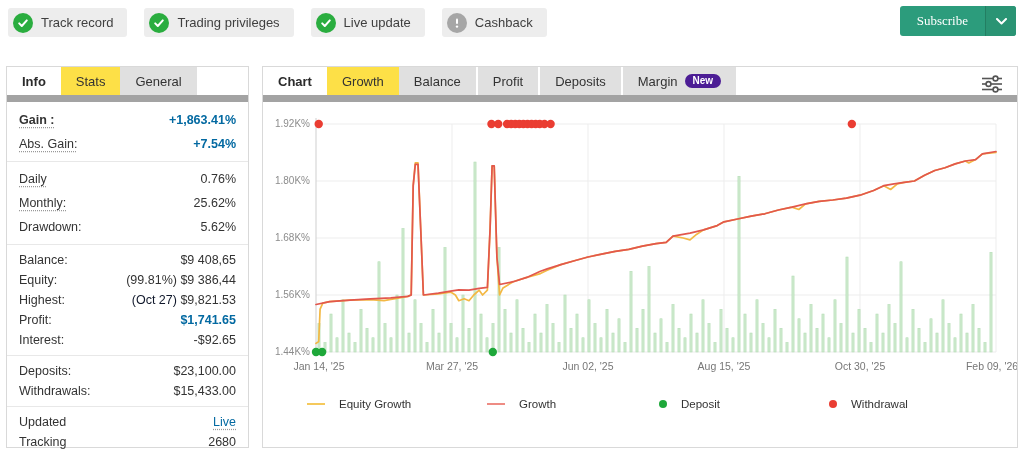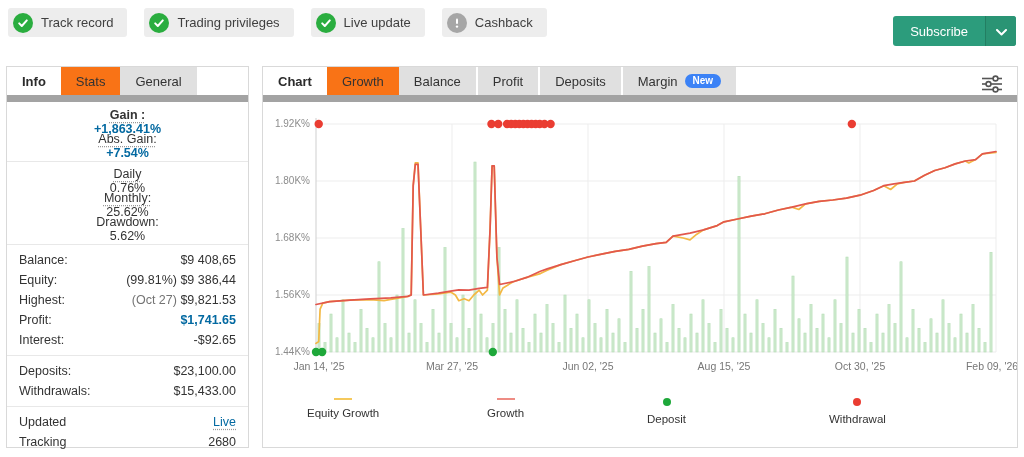--- a/index.html
+++ b/index.html
@@ -10,60 +10,60 @@
   
   .header{position:absolute;left:0;top:0;width:1024px;height:48px;}
   .badges{position:absolute;left:8px;top:8px;display:flex;gap:17px;}
   .badge{display:flex;align-items:center;height:29px;background:#ededed;border-radius:3px;
          padding:0 14px 0 5px;font-size:13px;color:#3f3f3f;cursor:default;}
   .badge .circ{width:20px;height:20px;border-radius:50%;margin-right:8px;flex:0 0 auto;
                display:flex;align-items:center;justify-content:center;}
   .circ.ok{background:#2aad3f;}
   .circ.neutral{background:#a6a6a6;}
   .circ svg{display:block;}
-  .subscribe{position:absolute;right:8px;top:16px;height:30px;display:flex;border-radius:3px;
-             overflow:hidden;background:#2c9c7c;color:#fff;font-size:13px;cursor:pointer;}
+  .subscribe{position:absolute;right:8px;top:6px;height:30px;display:flex;border-radius:3px;
+             overflow:hidden;background:#2c9c7c;color:#fff;font-size:13px;cursor:pointer;font-family:Liberation Serif, serif;}
   .subscribe .main{display:flex;align-items:center;padding:0 17px;}
   .subscribe .caret{display:flex;align-items:center;justify-content:center;width:31px;
                     border-left:1px solid rgba(0,0,0,0.15);background:#2a9474;}
 
   
   .panel{position:absolute;top:66px;background:#fff;border:1px solid #d9d9d9;}
   .panel-left{left:6px;width:243px;height:382px;}
   .panel-right{left:262px;width:756px;height:382px;}
 
   .tabrow{display:flex;align-items:stretch;height:35px;border-bottom:7px solid #a3a3a3;
           font-size:13px;position:relative;}
   .tab{display:flex;align-items:center;padding:0 15px;cursor:pointer;color:#333;}
   .tab.title{font-weight:bold;color:#2b2b2b;}
-  .tab.active{background:#f97316;}
+  .tab.active{background:#fde047;}
   .tab.inactive{background:#e0e0e0;margin-right:2px;}
-  .pill{margin-left:7px;background:#3b82f6;color:#fff;font-size:10px;font-weight:bold;
+  .pill{margin-left:7px;background:#4c1d95;color:#fff;font-size:10px;font-weight:bold;
         padding:2px 8px;border-radius:9px;line-height:1;}
   .filter-btn{position:absolute;right:12px;top:7px;width:26px;height:22px;cursor:pointer;
               display:flex;align-items:center;justify-content:center;}
 
   
   .stats{padding:6px 0 0 0;font-size:12.5px;}
   .stat-row{display:flex;justify-content:space-between;align-items:center;padding:0 12px;}
-  .stat-row.h24{height:24px;flex-direction:column;}
+  .stat-row.h24{height:24px;}
   .stat-row.h20{height:20px;}
   .stat-label{color:#333;}
   .stat-label.bold{font-weight:bold;}
   .dotted{text-decoration:underline dotted #999;text-underline-offset:3px;cursor:help;}
   .stat-value{color:#333;text-align:right;}
-  .stat-value .muted{color:#737373;}
+  .stat-value .muted{color:#0f172a;}
   .green{color:#0369a1;}
   .bold{font-weight:bold;}
   .sep{border-top:1px solid #e8e8e8;margin:5px 0;}
 
   
   .chart-body{padding-top:8px;}
   .legend{position:relative;height:30px;margin-top:6px;font-size:11.5px;color:#333;}
-  .legend-item{position:absolute;top:6px;display:flex;align-items:center;gap:7px;cursor:pointer;flex-direction:column;}
+  .legend-item{position:absolute;top:6px;display:flex;align-items:center;gap:14px;cursor:pointer;}
   .legend-line{width:18px;height:0;border-top:2px solid;}
   .legend-dot{width:8px;height:8px;border-radius:50%;}
 </style>
 </head>
 <body>
 
 <div class="app">
 
   <div class="header">
     <div class="badges">
@@ -387,21 +387,21 @@
           </svg></div>
       <div class="legend" id="chart-legend">
           <div class="legend-item" style="left: 44px;">
             <span class="legend-line" style="border-top-color: rgb(245, 201, 92);"></span>
             <span>Equity Growth</span>
           </div>
           <div class="legend-item" style="left: 224px;">
             <span class="legend-line" style="border-top-color: rgb(238, 140, 132);"></span>
             <span>Growth</span>
           </div>
-          <div class="legend-item" style="left: 384px;">
+          <div class="legend-item" style="left: 396px;">
             <span class="legend-dot" style="background: rgb(30, 168, 58);"></span>
             <span>Deposit</span>
           </div>
           <div class="legend-item" style="left: 566px;">
             <span class="legend-dot" style="background: rgb(234, 61, 50);"></span>
             <span>Withdrawal</span>
           </div>
         </div>
     </div>
   </div>

